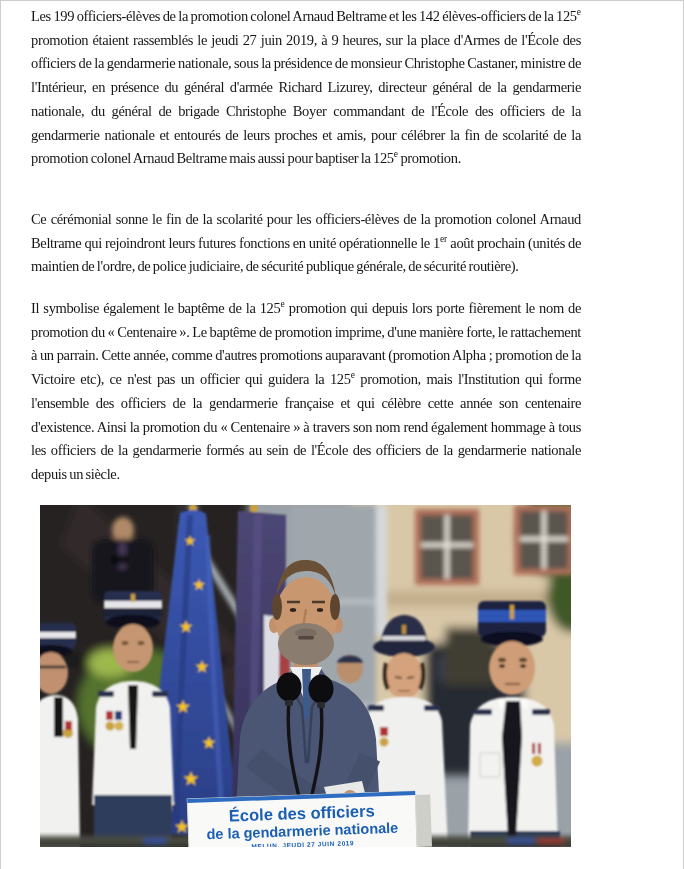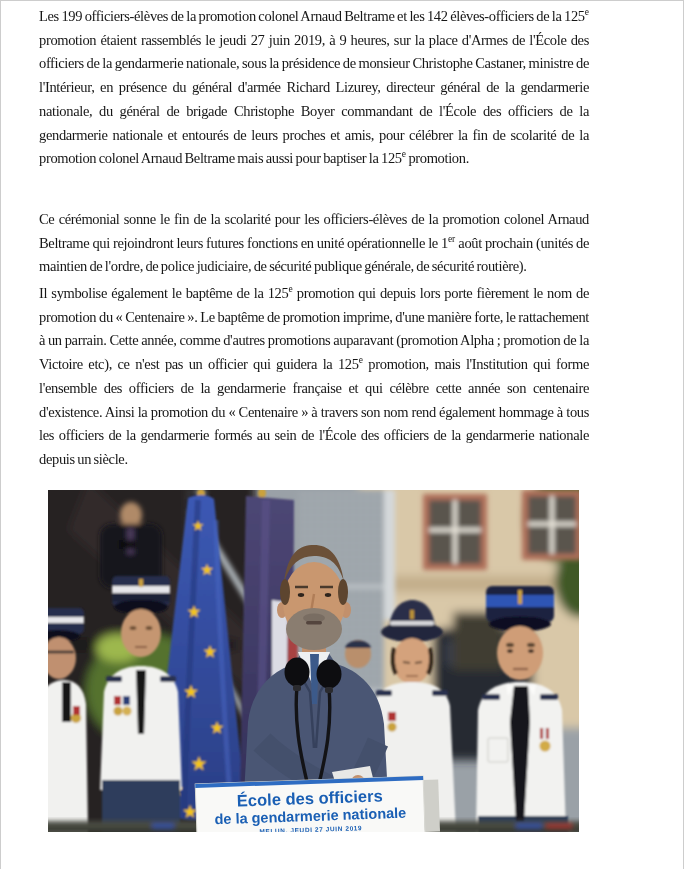--- a/index.html
+++ b/index.html
@@ -7,34 +7,34 @@
     position:relative;
     width:684px;height:869px;
     box-sizing:border-box;
     background:#ffffff;
     border-left:1px solid #cdcdcd;
     border-top:1px solid #cdcdcd;
     border-right:1px solid #cdcdcd;
     overflow:hidden;
     font-family:"Liberation Serif","DejaVu Serif",serif;
   }
-  .content{ padding:4px 0 0 38px; }
+  .content{ padding:4px 0 0 30px; }
   p.body-par{
     width:550px;
     margin:0;
     font-size:14.5px;
     line-height:23.7px;
     letter-spacing:-0.35px;
     word-spacing:-0.8px;
     text-align:justify;
     color:#161616;
   }
   p.body-par sup{ font-size:9.5px; line-height:0; vertical-align:super; letter-spacing:0; }
   p.par-1{ margin-bottom:37px; }
-  p.par-2{ margin-bottom:3px; }
+  p.par-2{ margin-bottom:18px; }
   p.par-3{ margin-bottom:18px; }
   figure.photo{
     margin:0 0 0 9px;
     width:531px;height:342px;
     overflow:hidden;
     line-height:0;
   }
   figure.photo svg{ display:block; }
   .sign-t1{ font-family:"Liberation Sans","DejaVu Sans",sans-serif; font-weight:bold; font-size:16.5px; }
   .sign-t2{ font-family:"Liberation Sans","DejaVu Sans",sans-serif; font-weight:bold; font-size:14.5px; }

